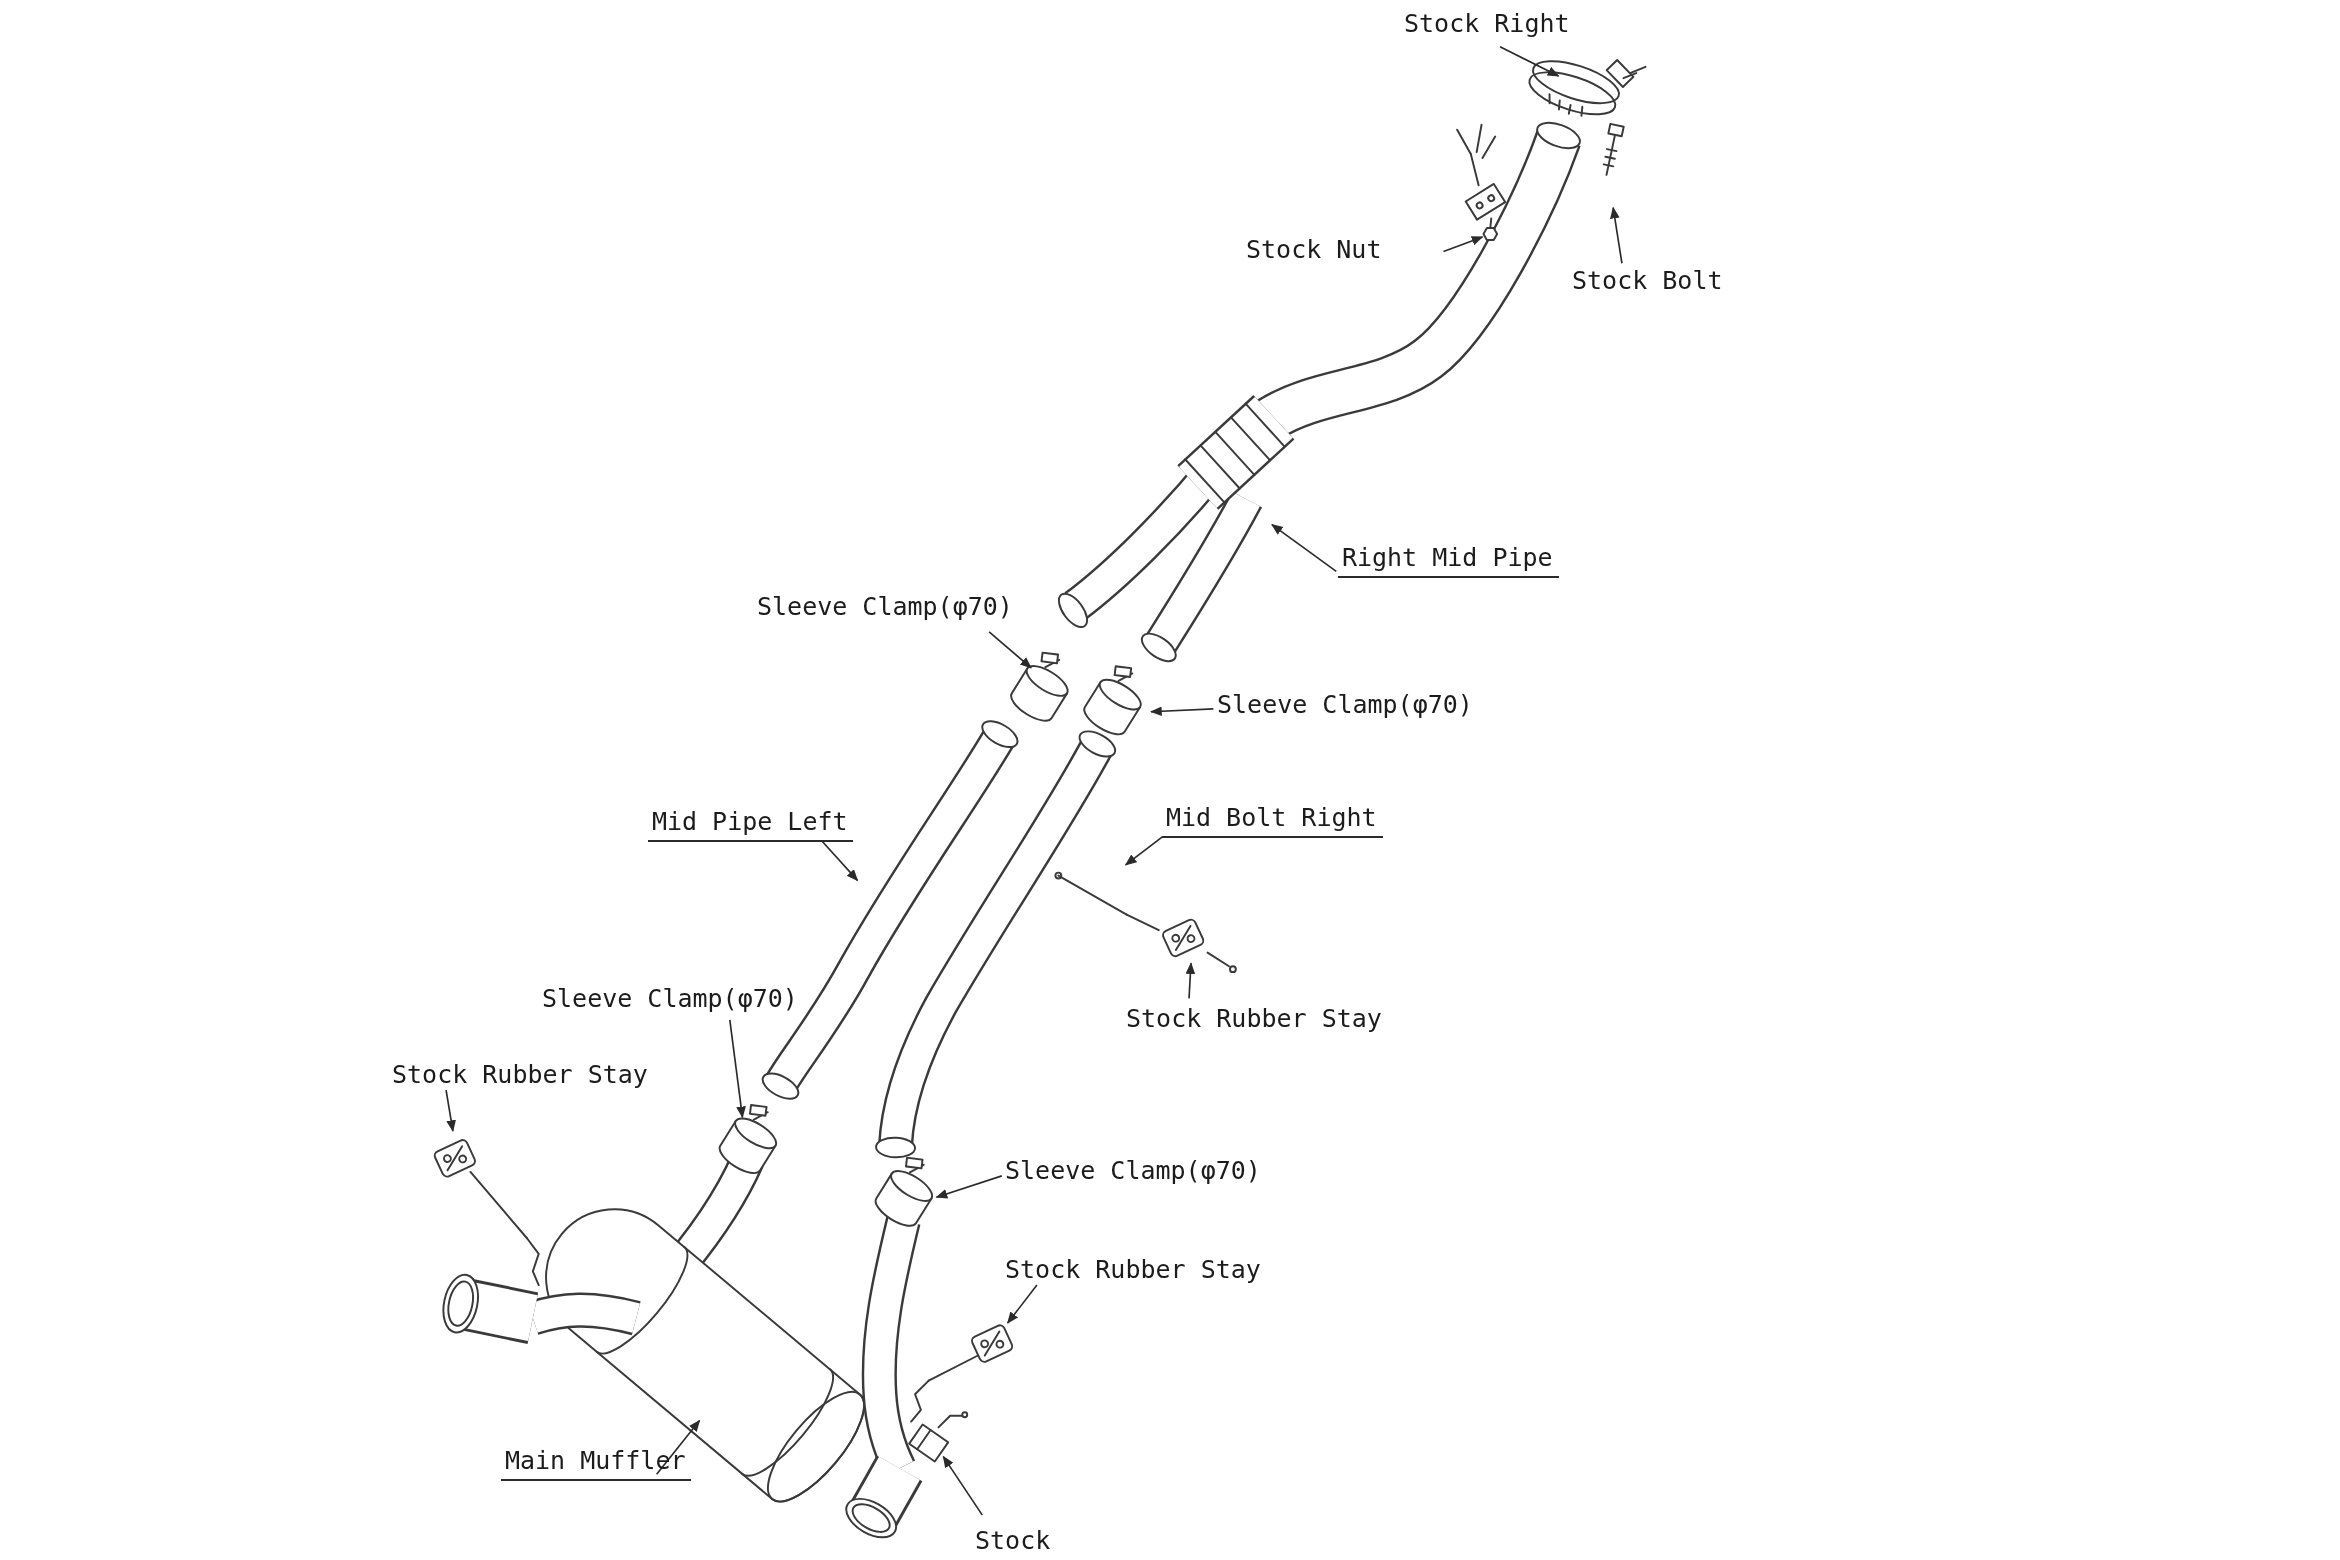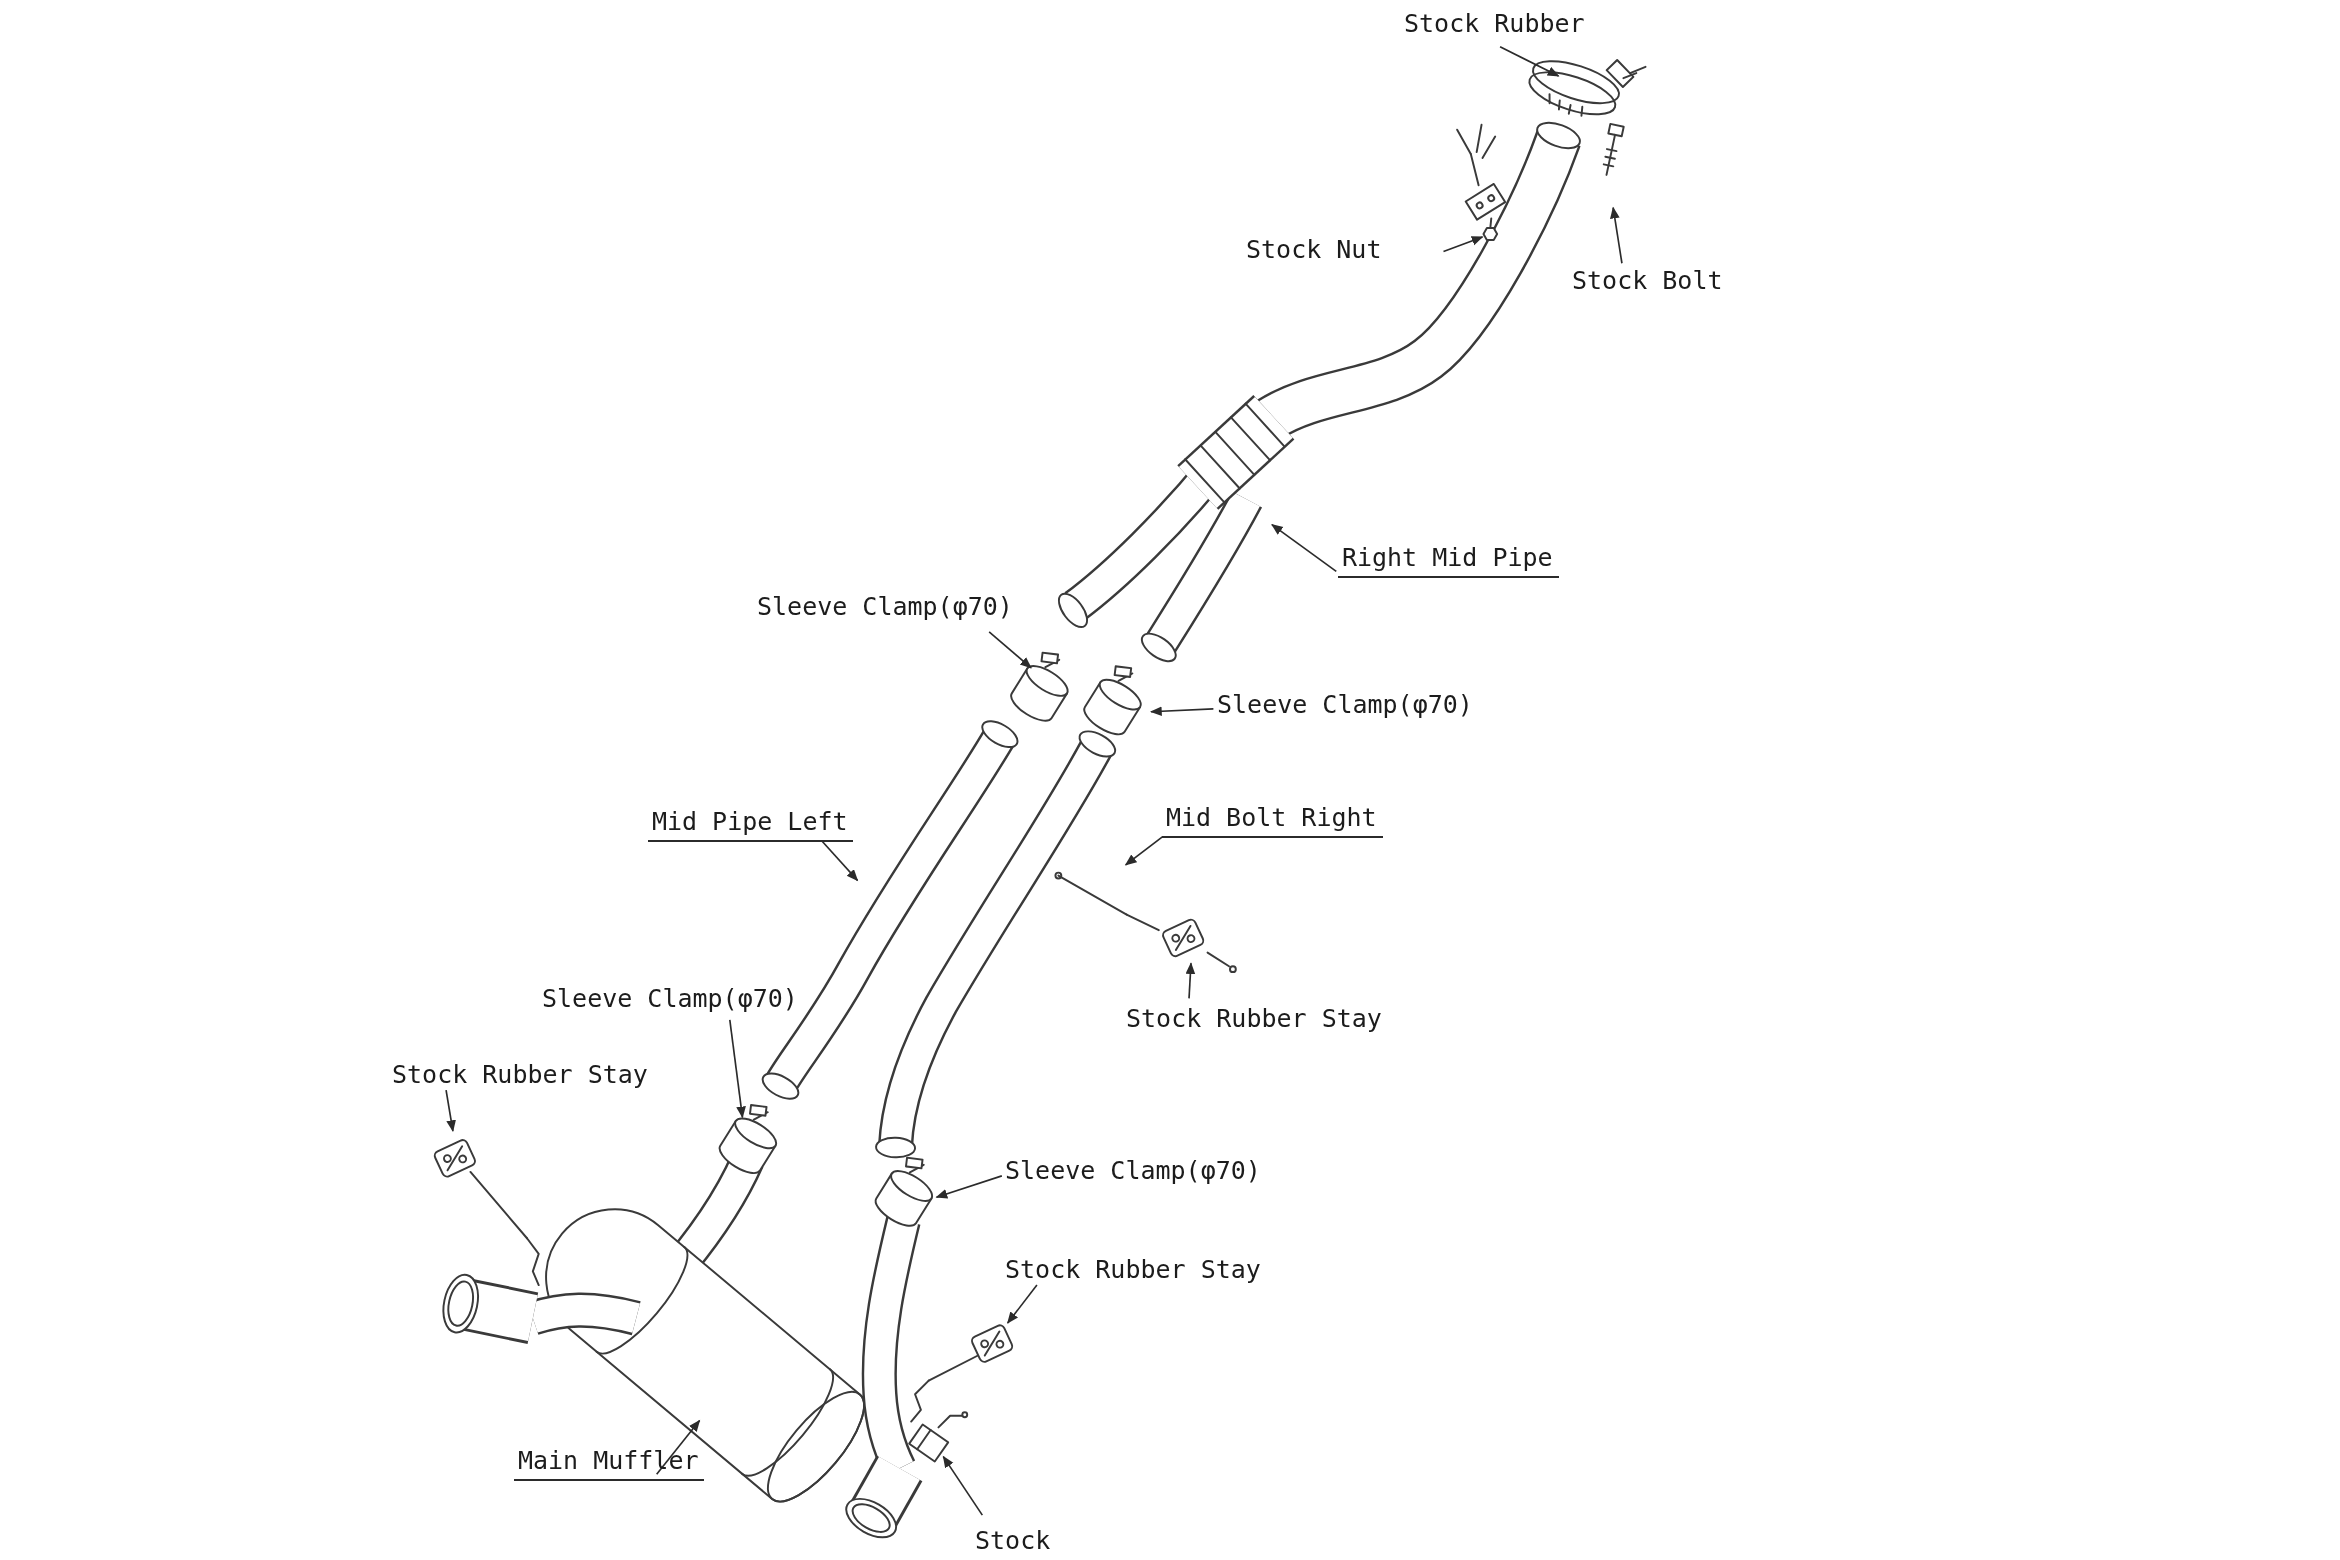--- a/index.html
+++ b/index.html
@@ -174,31 +174,31 @@
     <line class="arrow" marker-end="url(#arw)" x1="1219" y1="1024" x2="1221" y2="988"></line>
     <line class="arrow" marker-end="url(#arw)" x1="748" y1="1046" x2="761" y2="1146"></line>
     <line class="arrow" marker-end="url(#arw)" x1="457" y1="1118" x2="464" y2="1160"></line>
     <line class="arrow" marker-end="url(#arw)" x1="1027" y1="1206" x2="960" y2="1228"></line>
     <line class="arrow" marker-end="url(#arw)" x1="1063" y1="1318" x2="1033" y2="1357"></line>
     <line class="arrow" marker-end="url(#arw)" x1="673" y1="1512" x2="717" y2="1457"></line>
     <line class="arrow" marker-end="url(#arw)" x1="1007" y1="1554" x2="967" y2="1494"></line>
   </g>
 </svg>
 
-<div class="lbl" style="left:1404px;top:7.8px">Stock Rubber</div>
+<div class="lbl" style="left:1404px;top:7.8px">Stock Right</div>
 <div class="lbl" style="left:1246px;top:234px">Stock Nut</div>
 <div class="lbl" style="left:1572px;top:265px">Stock Bolt</div>
 <div class="lbl u" style="left:1338px;top:542px">Right Mid Pipe</div>
 <div class="lbl" style="left:757px;top:591px">Sleeve Clamp(φ70)</div>
 <div class="lbl" style="left:1217px;top:689px">Sleeve Clamp(φ70)</div>
 <div class="lbl u" style="left:648px;top:806px">Mid Pipe Left</div>
 <div class="lbl u" style="left:1162px;top:802px">Mid Bolt Right</div>
 <div class="lbl" style="left:1126px;top:1003px">Stock Rubber Stay</div>
 <div class="lbl" style="left:542px;top:983px">Sleeve Clamp(φ70)</div>
 <div class="lbl" style="left:392px;top:1059px">Stock Rubber Stay</div>
 <div class="lbl" style="left:1005px;top:1155px">Sleeve Clamp(φ70)</div>
 <div class="lbl" style="left:1005px;top:1254px">Stock Rubber Stay</div>
-<div class="lbl u" style="left:514px;top:1445px">Main Muffler</div>
+<div class="lbl u" style="left:501px;top:1445px">Main Muffler</div>
 <div class="lbl" style="left:975px;top:1525px">Stock
 Actuator</div>
 
 </div>
 
 
 </body></html>

